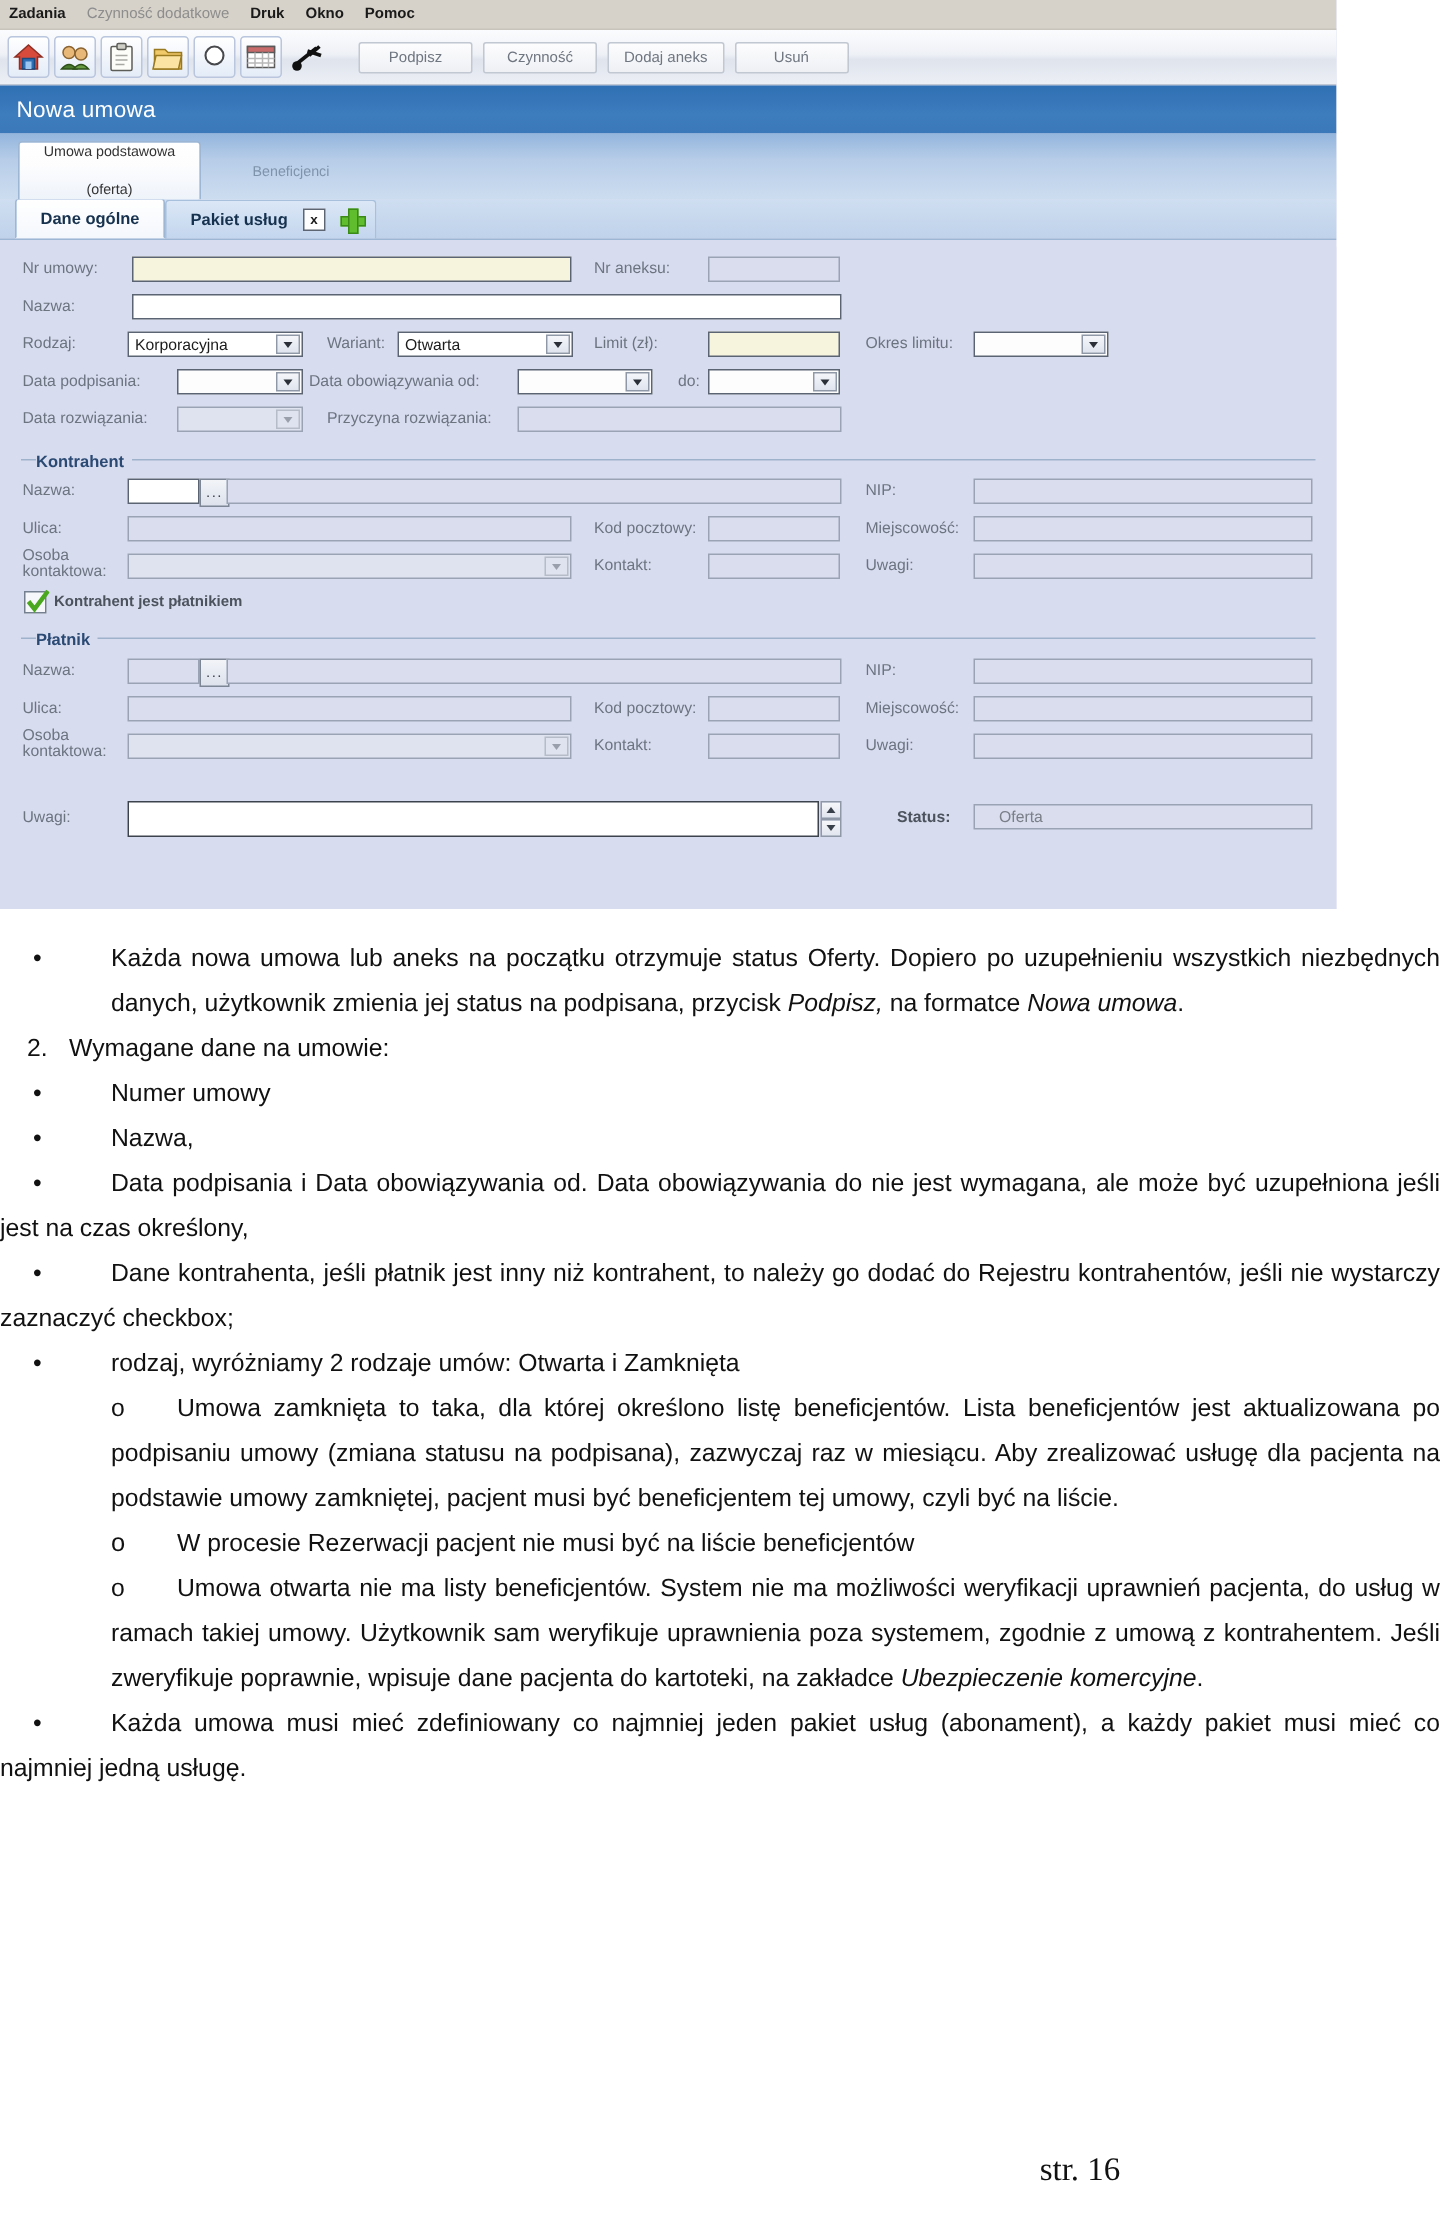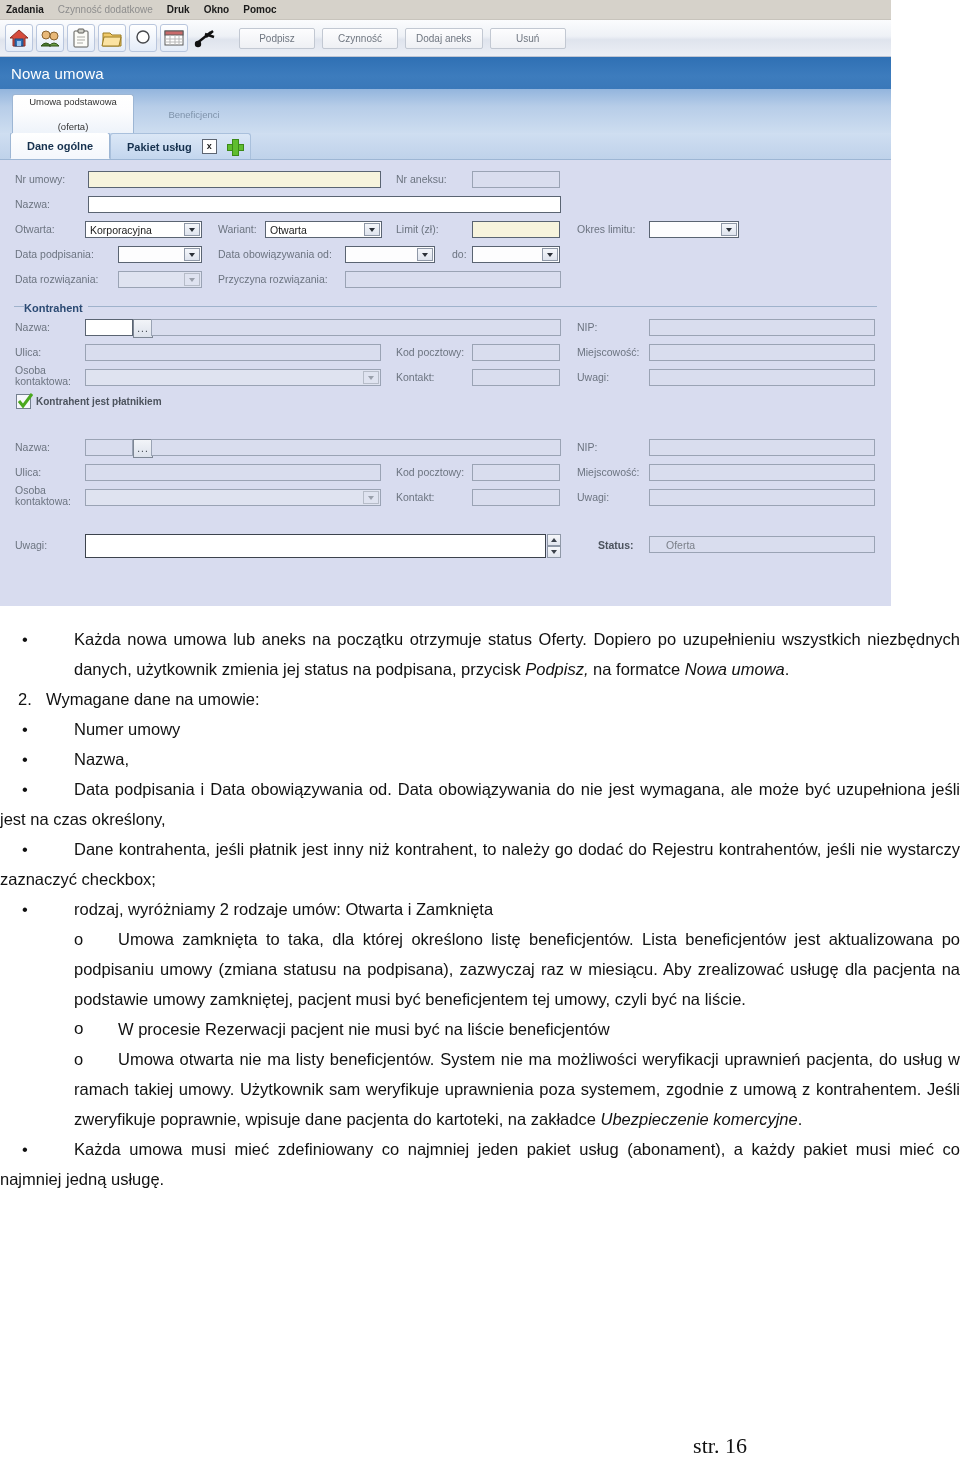--- a/index.html
+++ b/index.html
@@ -327,21 +327,21 @@
       <span class="fld-label">Nr aneksu:</span>
     </div>
     <div class="inp ghost" style="position:absolute;left:472px;top:6px;width:88px;"></div>
 
     <div class="row" style="left:15px;top:33px;">
       <span class="fld-label">Nazwa:</span>
     </div>
     <div class="inp white" style="position:absolute;left:88px;top:31px;width:473px;"></div>
 
     <div class="row" style="left:15px;top:58px;">
-      <span class="fld-label">Otwarta:</span>
+      <span class="fld-label">Rodzaj:</span>
     </div>
     <div class="combo" style="position:absolute;left:85px;top:56px;width:117px;">
       <span>Korporacyjna</span>
       <span class="arw">
           <span class="caret"></span>
         </span>
     </div>
     <div class="row" style="left:218px;top:58px;">
       <span class="fld-label">Wariant:</span>
     </div>
@@ -367,21 +367,21 @@
 
     <div class="row" style="left:15px;top:83px;">
       <span class="fld-label">Data podpisania:</span>
     </div>
     <div class="combo empty" style="position:absolute;left:118px;top:81px;width:84px;">
       <span></span>
       <span class="arw">
           <span class="caret"></span>
         </span>
     </div>
-    <div class="row" style="left:218px;top:83px;text-align:center;">
+    <div class="row" style="left:206px;top:83px;text-align:center;">
       <span class="fld-label">Data obowiązywania od:</span>
     </div>
     <div class="combo empty" style="position:absolute;left:345px;top:81px;width:90px;">
       <span></span>
       <span class="arw">
           <span class="caret"></span>
         </span>
     </div>
     <div class="row" style="left:452px;top:83px;">
       <span class="fld-label">do:</span>
@@ -459,20 +459,24 @@
 
     <div class="chk-row" style="left:16px;top:229px;">
       <span class="chk">
         <svg width="16" height="16" viewBox="0 0 16 16">
           <path d="M2 8 L6 13 L15 1" fill="none" stroke="#4aa81e" stroke-width="3"></path>
         </svg>
       </span>
       <span class="fld-label dk" style="font-weight:bold;font-size:10px;">Kontrahent jest płatnikiem</span>
     </div>
 
+    <div class="grp" style="left:14px;top:252px;width:863px;height:16px;">
+      <span class="grp-line"></span>
+      <span class="grp-title">Płatnik</span>
+    </div>
 
     <div class="row" style="left:15px;top:276px;">
       <span class="fld-label">Nazwa:</span>
     </div>
     <div style="position:absolute;left:85px;top:274px;width:476px;height:17px;">
       <div class="inp ghost" style="position:absolute;left:0;top:0;width:48px;height:17px;"></div>
       <div class="dots-btn">...</div>
       <div class="inp ghost" style="position:absolute;left:66px;top:0;width:410px;height:17px;"></div>
     </div>
     <div class="row" style="left:577px;top:276px;">

